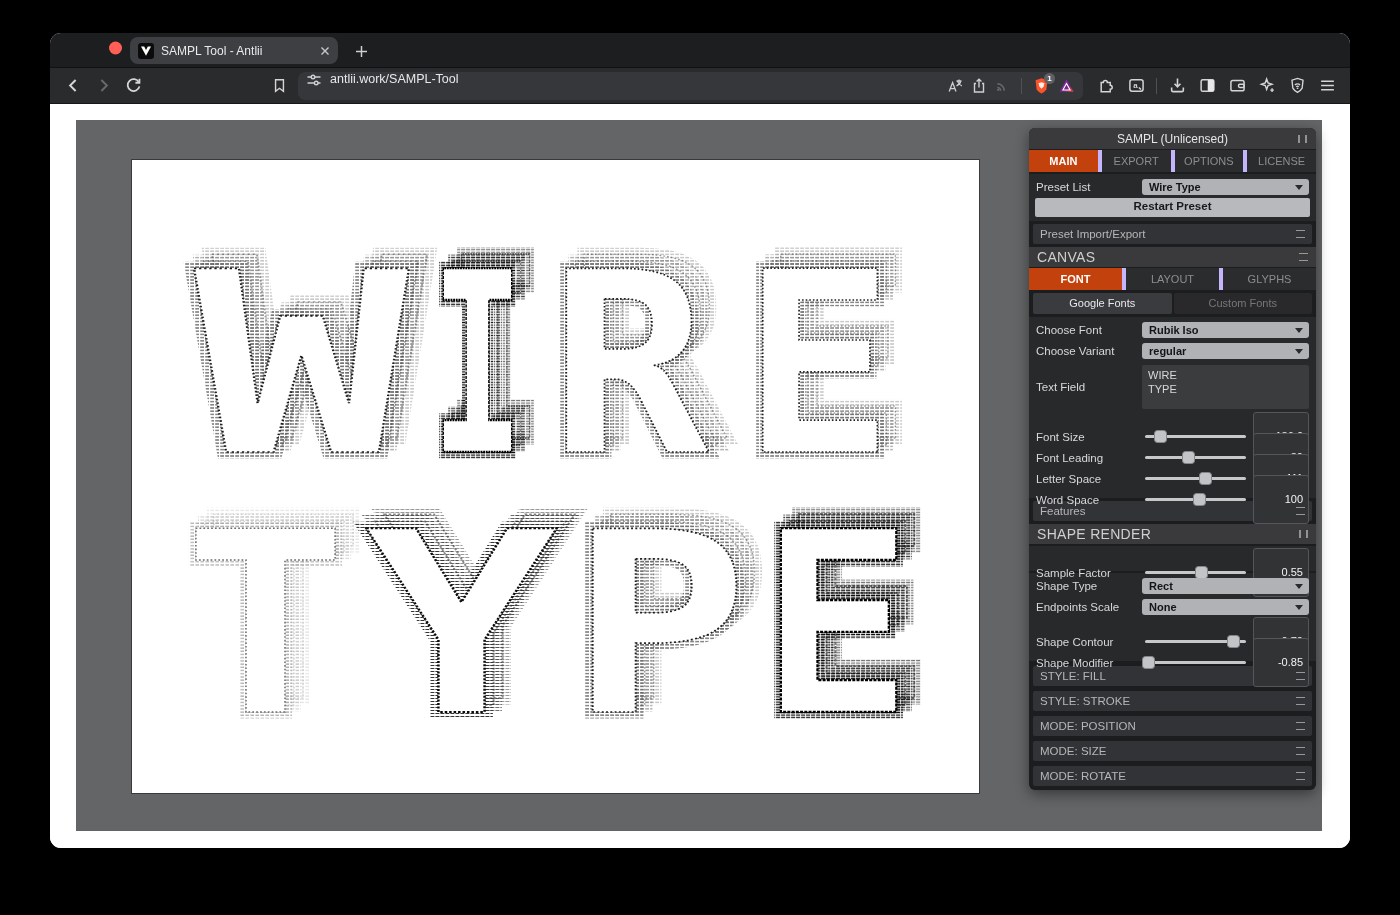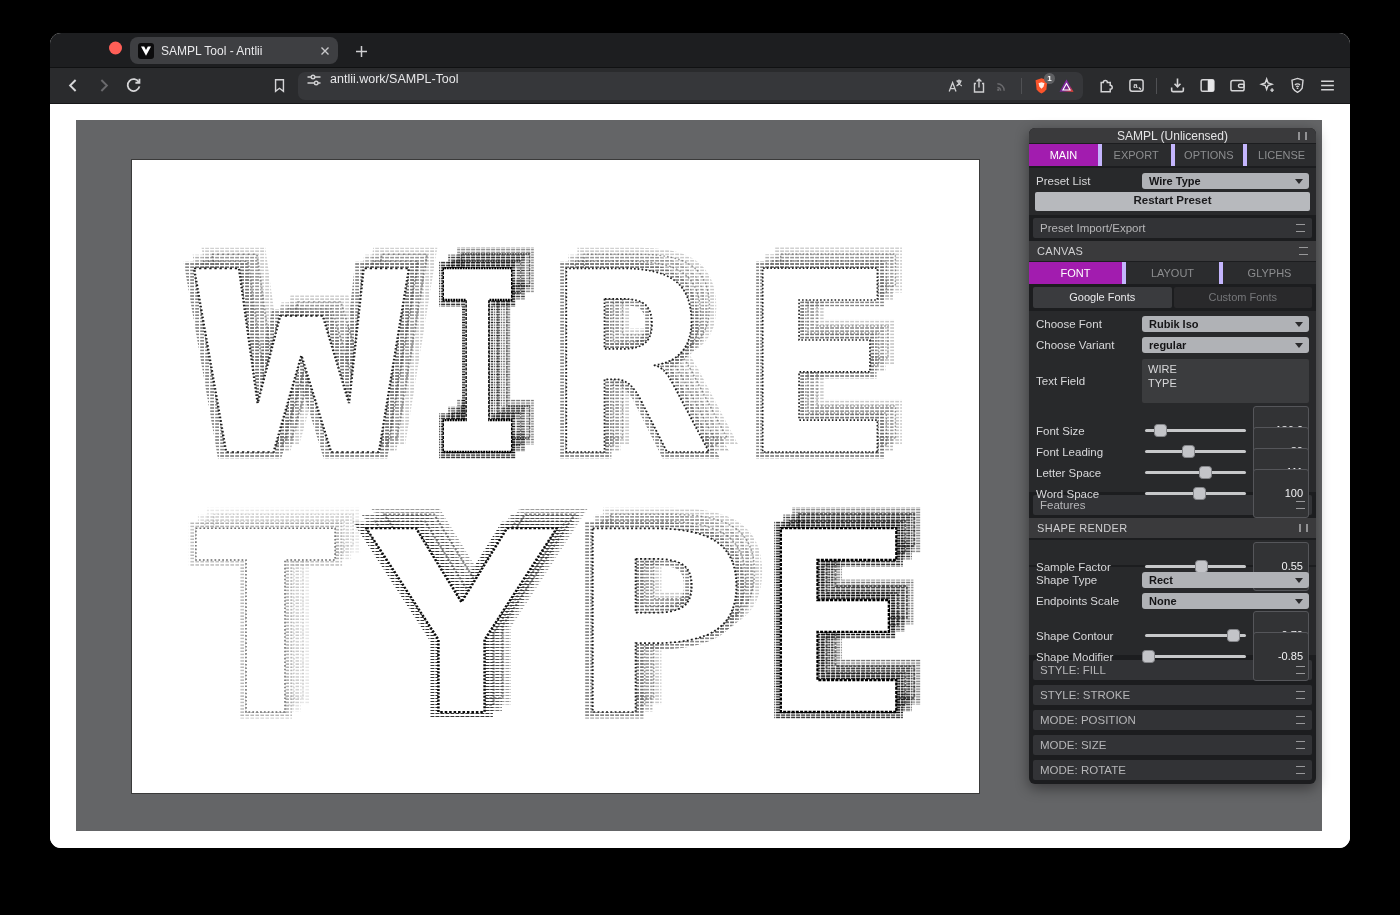--- a/index.html
+++ b/index.html
@@ -24,44 +24,44 @@
   .vsep{width:1px;height:16px;background:#505154;margin:0 3px;flex:0 0 auto;}
   .badge{position:absolute;top:-4px;right:-5px;background:#5f6063;color:#fff;font-size:8px;line-height:11px;
     width:11px;height:11px;border-radius:50%;text-align:center;font-weight:bold;}
   
   .content{position:relative;height:744px;background:#fff;}
   .workspace{position:absolute;left:26px;top:16px;width:1246px;height:711px;background:#646567;}
   .canvas{position:absolute;left:55px;top:39px;width:847px;height:633px;background:#fff;border:1px solid #3a3a3a;box-sizing:content-box;}
   
   .panel{position:absolute;left:953px;top:8px;width:287px;background:#1c1d1f;border-radius:6px;overflow:hidden;
     box-shadow:0 4px 14px rgba(0,0,0,.45);font-size:11.5px;color:#d6d6d8;}
-  .p-header{height:15px;background:#3a3a3c;display:flex;align-items:center;justify-content:center;position:relative;
+  .p-header{height:21px;background:#3a3a3c;display:flex;align-items:center;justify-content:center;position:relative;
     color:#e4e4e6;font-size:12px;}
   .p-header .pp{position:absolute;right:9px;}
   .pp{width:5px;height:8px;border-left:2px solid #929294;border-right:2px solid #929294;}
   .eq{width:9px;height:6px;border-top:1.6px solid #98989a;border-bottom:1.6px solid #98989a;}
   .ptabs{display:flex;height:22px;background:#2b2c2e;margin-top:1px;}
   .ptab{flex:1;text-align:center;line-height:22px;color:#8c8d8f;font-size:11px;border-left:4px solid #c4b5fd;}
   .ptab:first-child{border-left:none;}
-  .ptab.active{color:#fff;font-weight:normal;background:#a21caf;}
+  .ptab.active{color:#fff;font-weight:bold;background:#c2410c;}
   .rows{background:#28292b;margin-top:2px;padding:2px 0;}
   .row{display:grid;grid-template-columns:106px 1fr;align-items:center;padding:0 7px;height:21px;}
   .row3{display:grid;grid-template-columns:106px 1fr 56px;align-items:center;padding:0 7px;height:21px;}
   .lbl{color:#d8d8da;}
   .dd{height:16px;background:#b0b2b6;border-radius:3px;display:flex;align-items:center;padding:0 7px;
     color:#141416;font-weight:bold;font-size:11px;position:relative;}
   .dd:after{content:"";position:absolute;right:6px;top:6px;border-left:4px solid transparent;
     border-right:4px solid transparent;border-top:5px solid #2a2a2c;}
   .btn-row{padding:1px 6px 2px 6px;background:#28292b;}
   .btn{height:19px;background:#b7b9bd;border-radius:2px;text-align:center;line-height:16px;
     color:#1a1a1c;font-weight:bold;font-size:11.5px;}
   .bar{height:20px;margin:3px 4px;background:#323336;border-radius:2px;display:flex;align-items:center;
     justify-content:space-between;padding:0 7px;color:#b6b6b8;}
   .sec{height:20px;background:#3a3a3c;display:flex;align-items:center;justify-content:space-between;
-    padding:0 8px;color:#cfcfd1;font-size:11px;letter-spacing:.3px;margin-top:2px;}
+    padding:0 8px;color:#cfcfd1;font-size:14px;letter-spacing:.3px;margin-top:2px;}
   .slider{position:relative;height:21px;}
   .track{position:absolute;left:3px;right:7px;top:9px;height:3px;background:#c7c8ca;border-radius:2px;}
   .thumb{position:absolute;top:4px;width:13px;height:13px;background:#c3c4c8;border:1px solid #85868a;
     box-sizing:border-box;border-radius:3.5px;margin-left:-6px;}
   .val{height:15px;line-height:15px;background:#323335;border:1px solid #55565a;border-radius:3px;
     text-align:right;padding:16px 5px;color:#f2f2f4;font-size:11px;}
   .tf-row{display:grid;grid-template-columns:106px 1fr;align-items:center;padding:2px 7px;height:47px;}
   textarea.tf{height:44px;background:#3b3c3e;border:none;border-radius:2px;resize:none;color:#d9d9db;
     font-family:"Liberation Sans",sans-serif;font-size:11px;line-height:14px;padding:3px 6px;box-sizing:border-box;outline:none;}
   .src{display:flex;gap:2px;margin:3px 4px;height:21px;}

